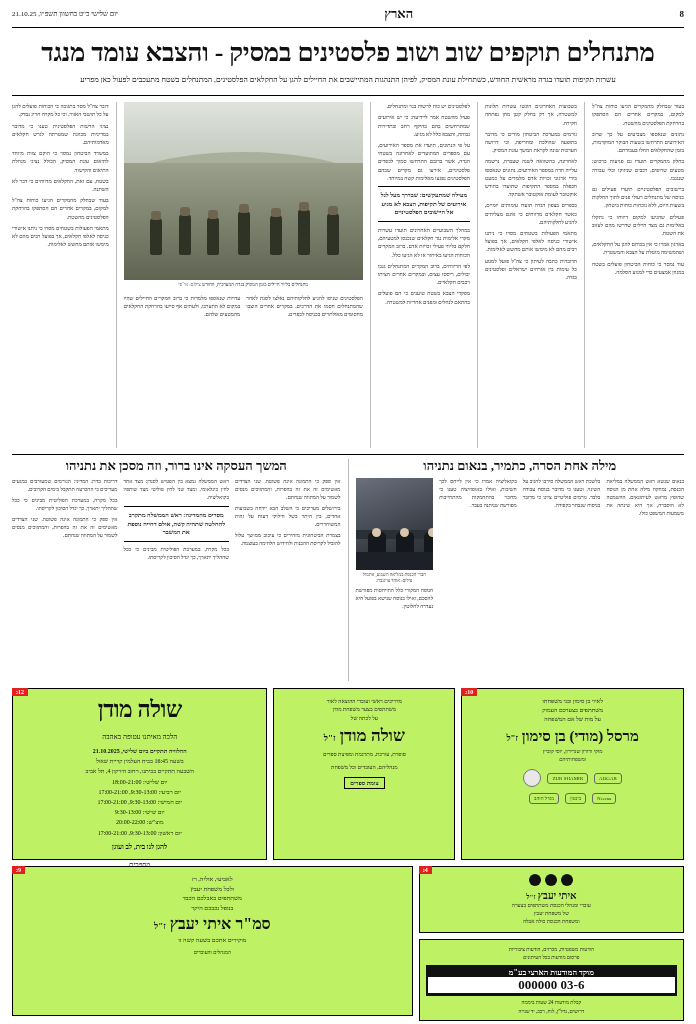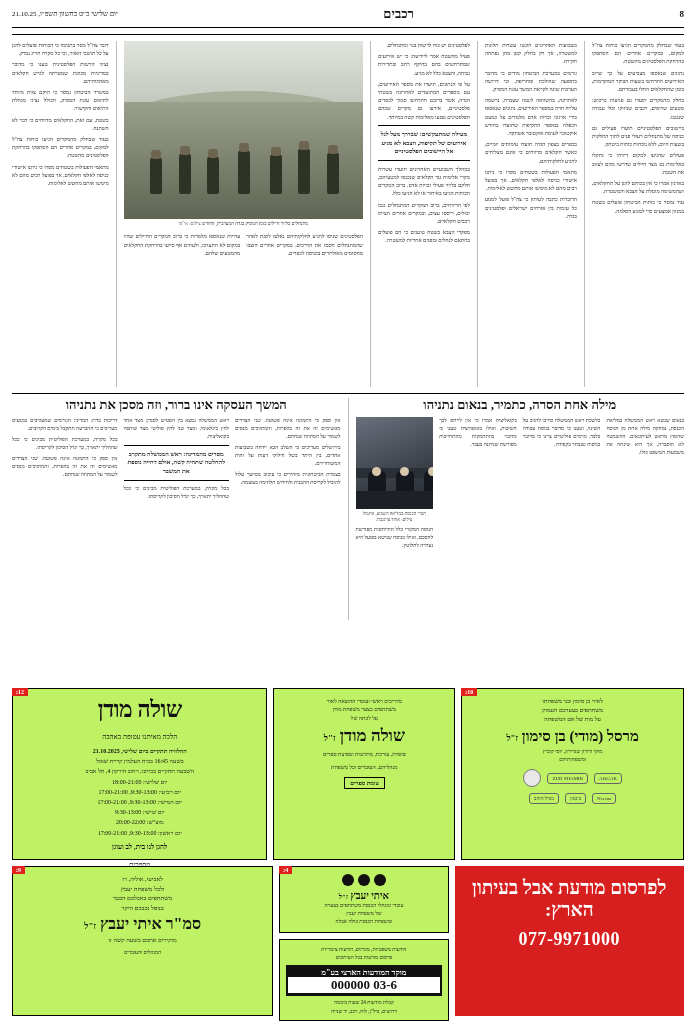--- a/index.html
+++ b/index.html
@@ -168,25 +168,29 @@
   .ad-motorola .mlogo{width:13px;height:13px;border:2px solid #1a3a8f;border-radius:50%;}
   .ad-motorola .foot{font-size:5.2px;margin-top:4px;}
 </style>
 </head>
 <body>
 
 <div class="page">
 
   <div class="masthead">
     <div class="pagenum">8</div>
-    <div class="logo">רכבים</div>
+    <div class="logo">הארץ</div>
     <div class="date">יום שלישי כ"ט בחשוון תשפ"ו, 21.10.25</div>
   </div>
   <div class="rule"></div>
 
+  <div class="headline-wrap">
+    <div class="headline">מתנחלים תוקפים שוב ושוב פלסטינים במסיק - והצבא עומד מנגד</div>
+    <div class="subhead">עשרות תקיפות תועדו בגדה מראשית החודש, כשתחילת עונת המסיק, לפיהן התנהגות המתיישבים את החיילים להגן על החקלאים הפלסטינים, המתנחלים בשטח מתעכבים לפעול כאן מפריע</div>
+  </div>
   <div class="rule2"></div>
 
   <div class="main-cols">
 
     <div class="col">
       <p>בעוד שבחלק מהמקרים הגיעו כוחות צה"ל למקום, במקרים אחרים הם הסתפקו בהרחקת הפלסטינים מהשטח.</p>
       <p>נתונים שנאספו מצביעים על כך שרוב האירועים התרחשו בשעות הבוקר המוקדמות, בזמן שהחקלאים החלו בעבודתם.</p>
       <p>בחלק מהמקרים תועדו גם פגיעות ברכוש: מטעים שרופים, רכבים שניזוקו וכלי עבודה שנגנבו.</p>
       <p>ביישובים הפלסטיניים תיעדו פעילים גם כניסה של מתנחלים רעולי פנים לתוך החלקות בשעות היום, ללא נוכחות כוחות ביטחון.</p>
       <p>פעילים שהגיעו למקום דיווחו כי נתקלו באלימות גם מצד חיילים שדרשו מהם לעזוב את השטח.</p>
@@ -359,24 +363,20 @@
           <div>מוצ"ש: 20:00-22:00</div>
           <div>יום ראשון: 9:30-13:00, 17:00-21:00</div>
         </div>
         <div class="foot">להגן לנו בית, לב ועוגן</div>
         <div class="line">מספרים</div>
       </div>
     </div>
 
     <div class="ads-row" style="height:150px;margin-top:6px;">
 
-      <div class="ad ad-big-red" style="flex:1.25 1 0;">
-        <div class="t">לפרסום מודעת אבל בעיתון הארץ:</div>
-        <div class="phone">077-9971000</div>
-      </div>
 
       <div style="flex:1 1 0;display:flex;flex-direction:column;gap:6px;">
         <div class="ad ad-itay" style="flex:1 1 0;">
           <span class="num">4ג</span>
           <div class="dots">
             <span class="dot"></span>
             <span class="dot"></span>
             <span class="dot"></span>
           </div>
           <div class="t">

